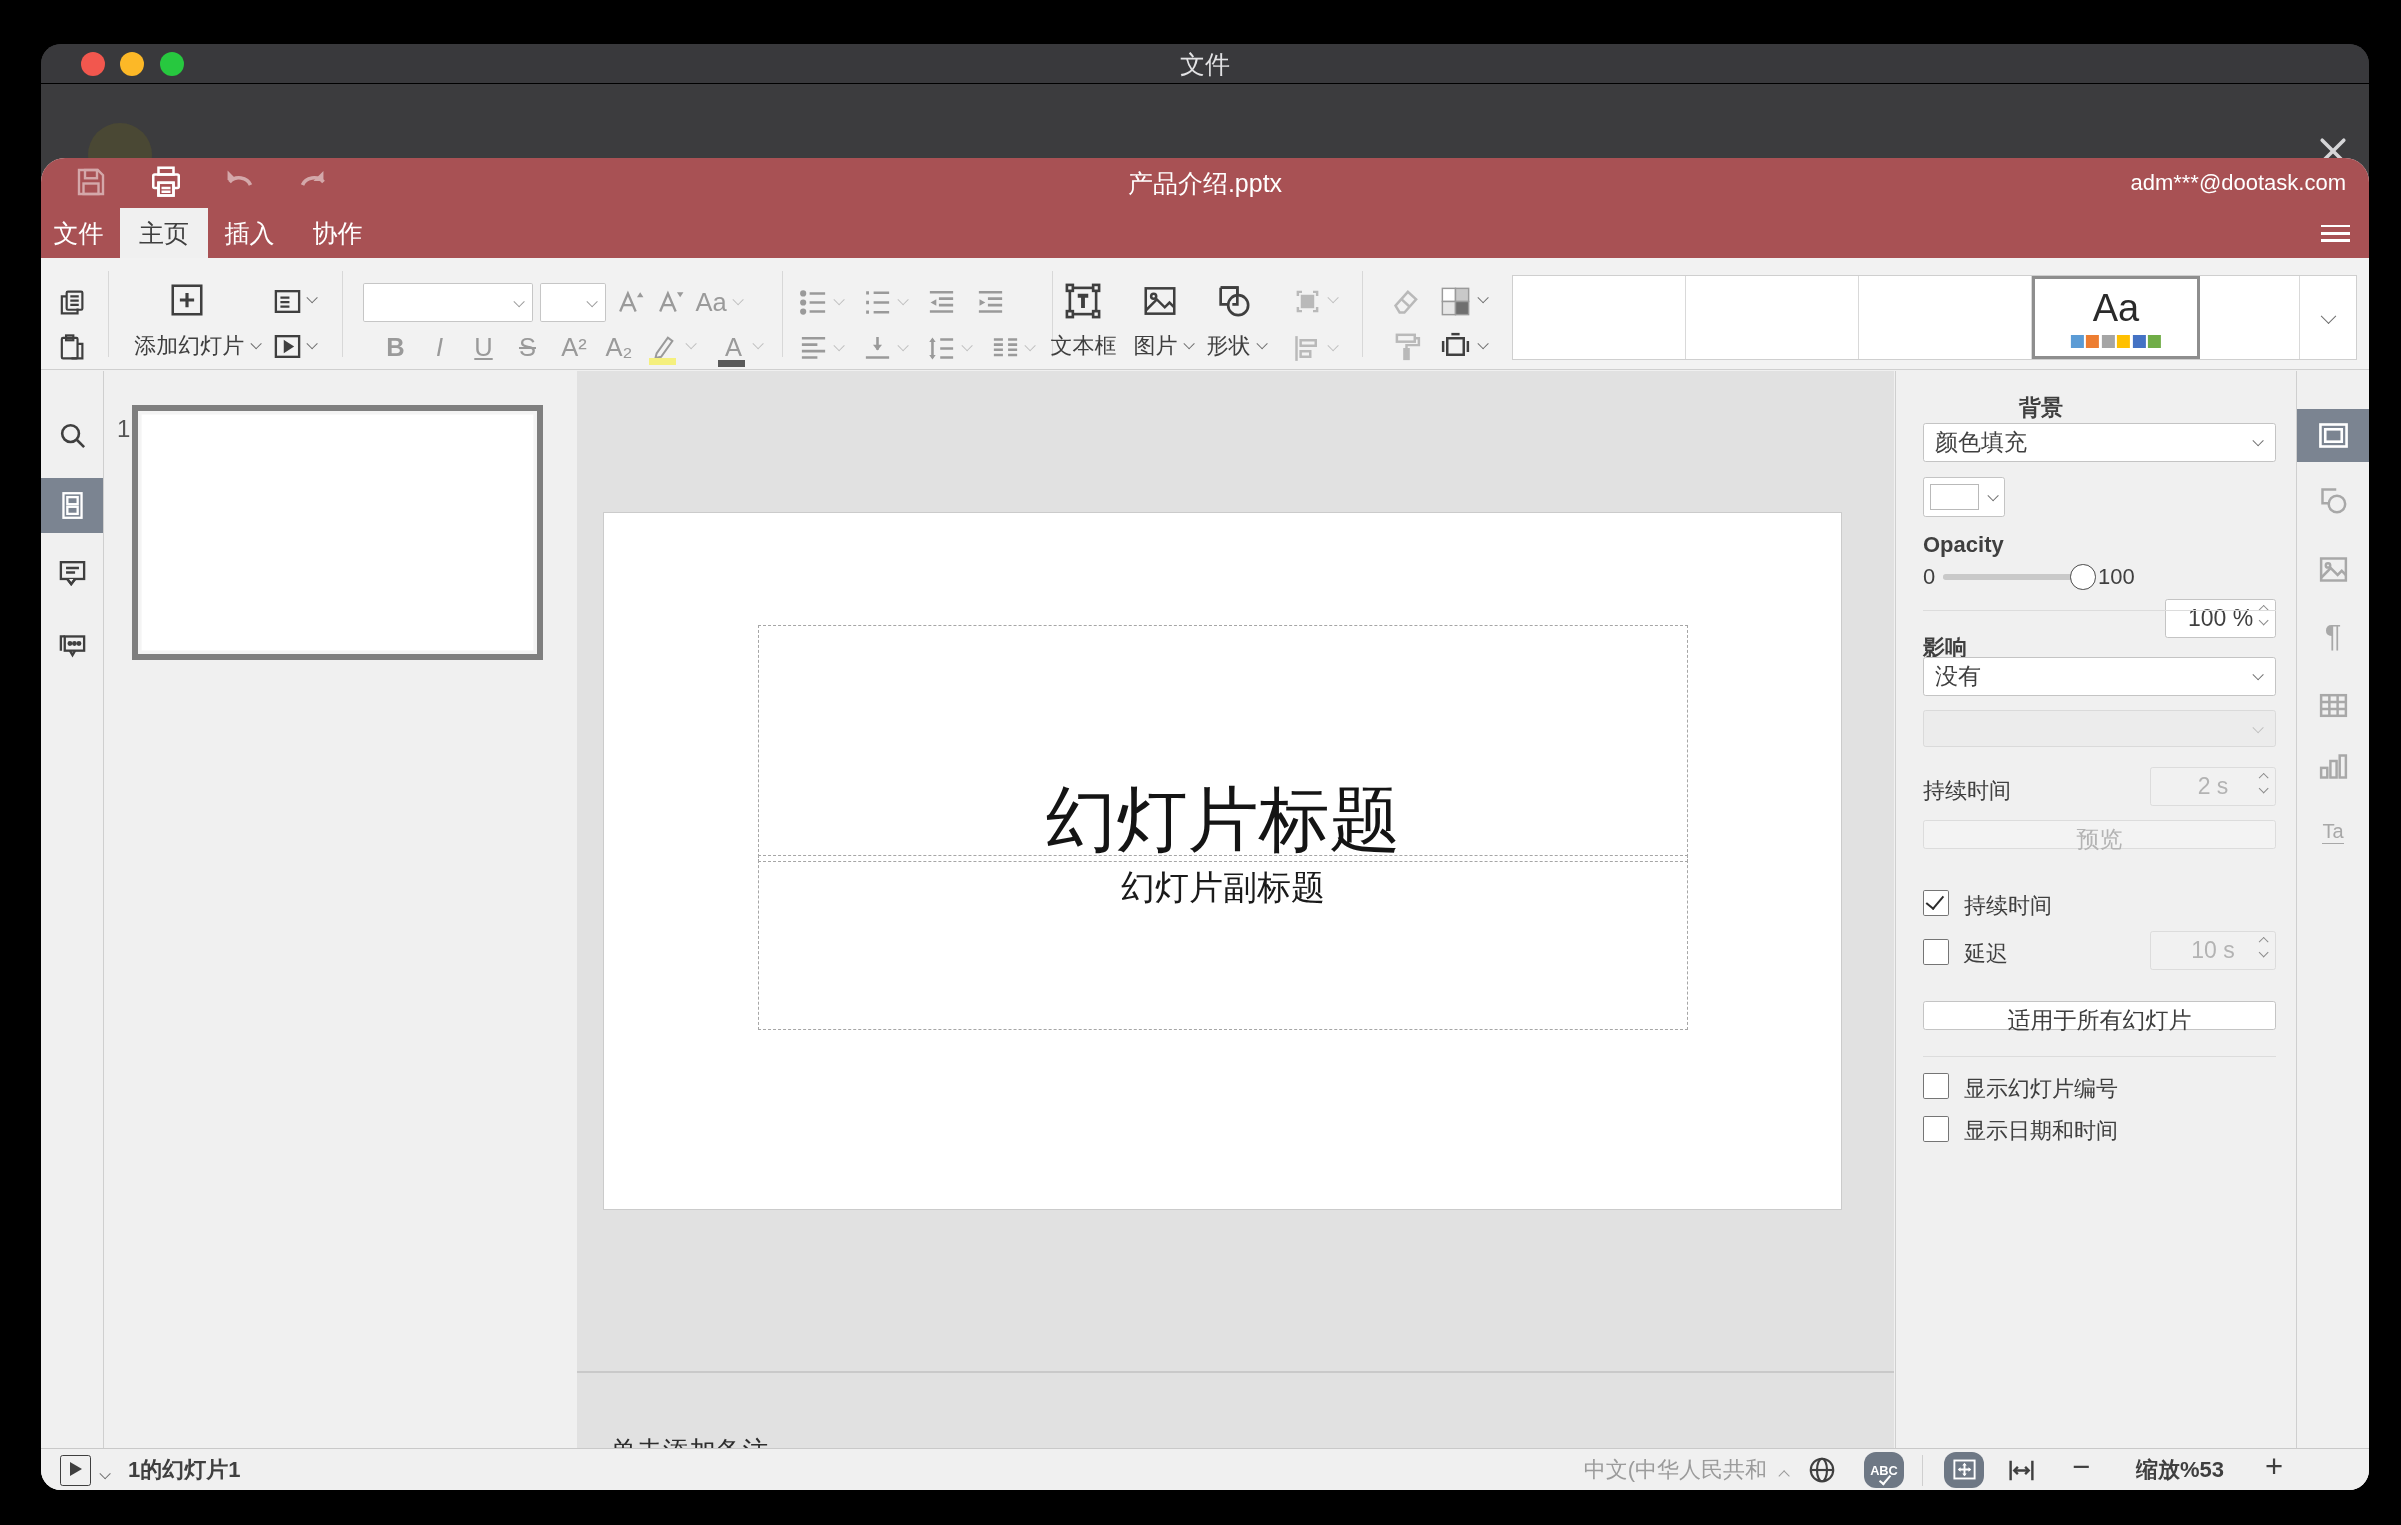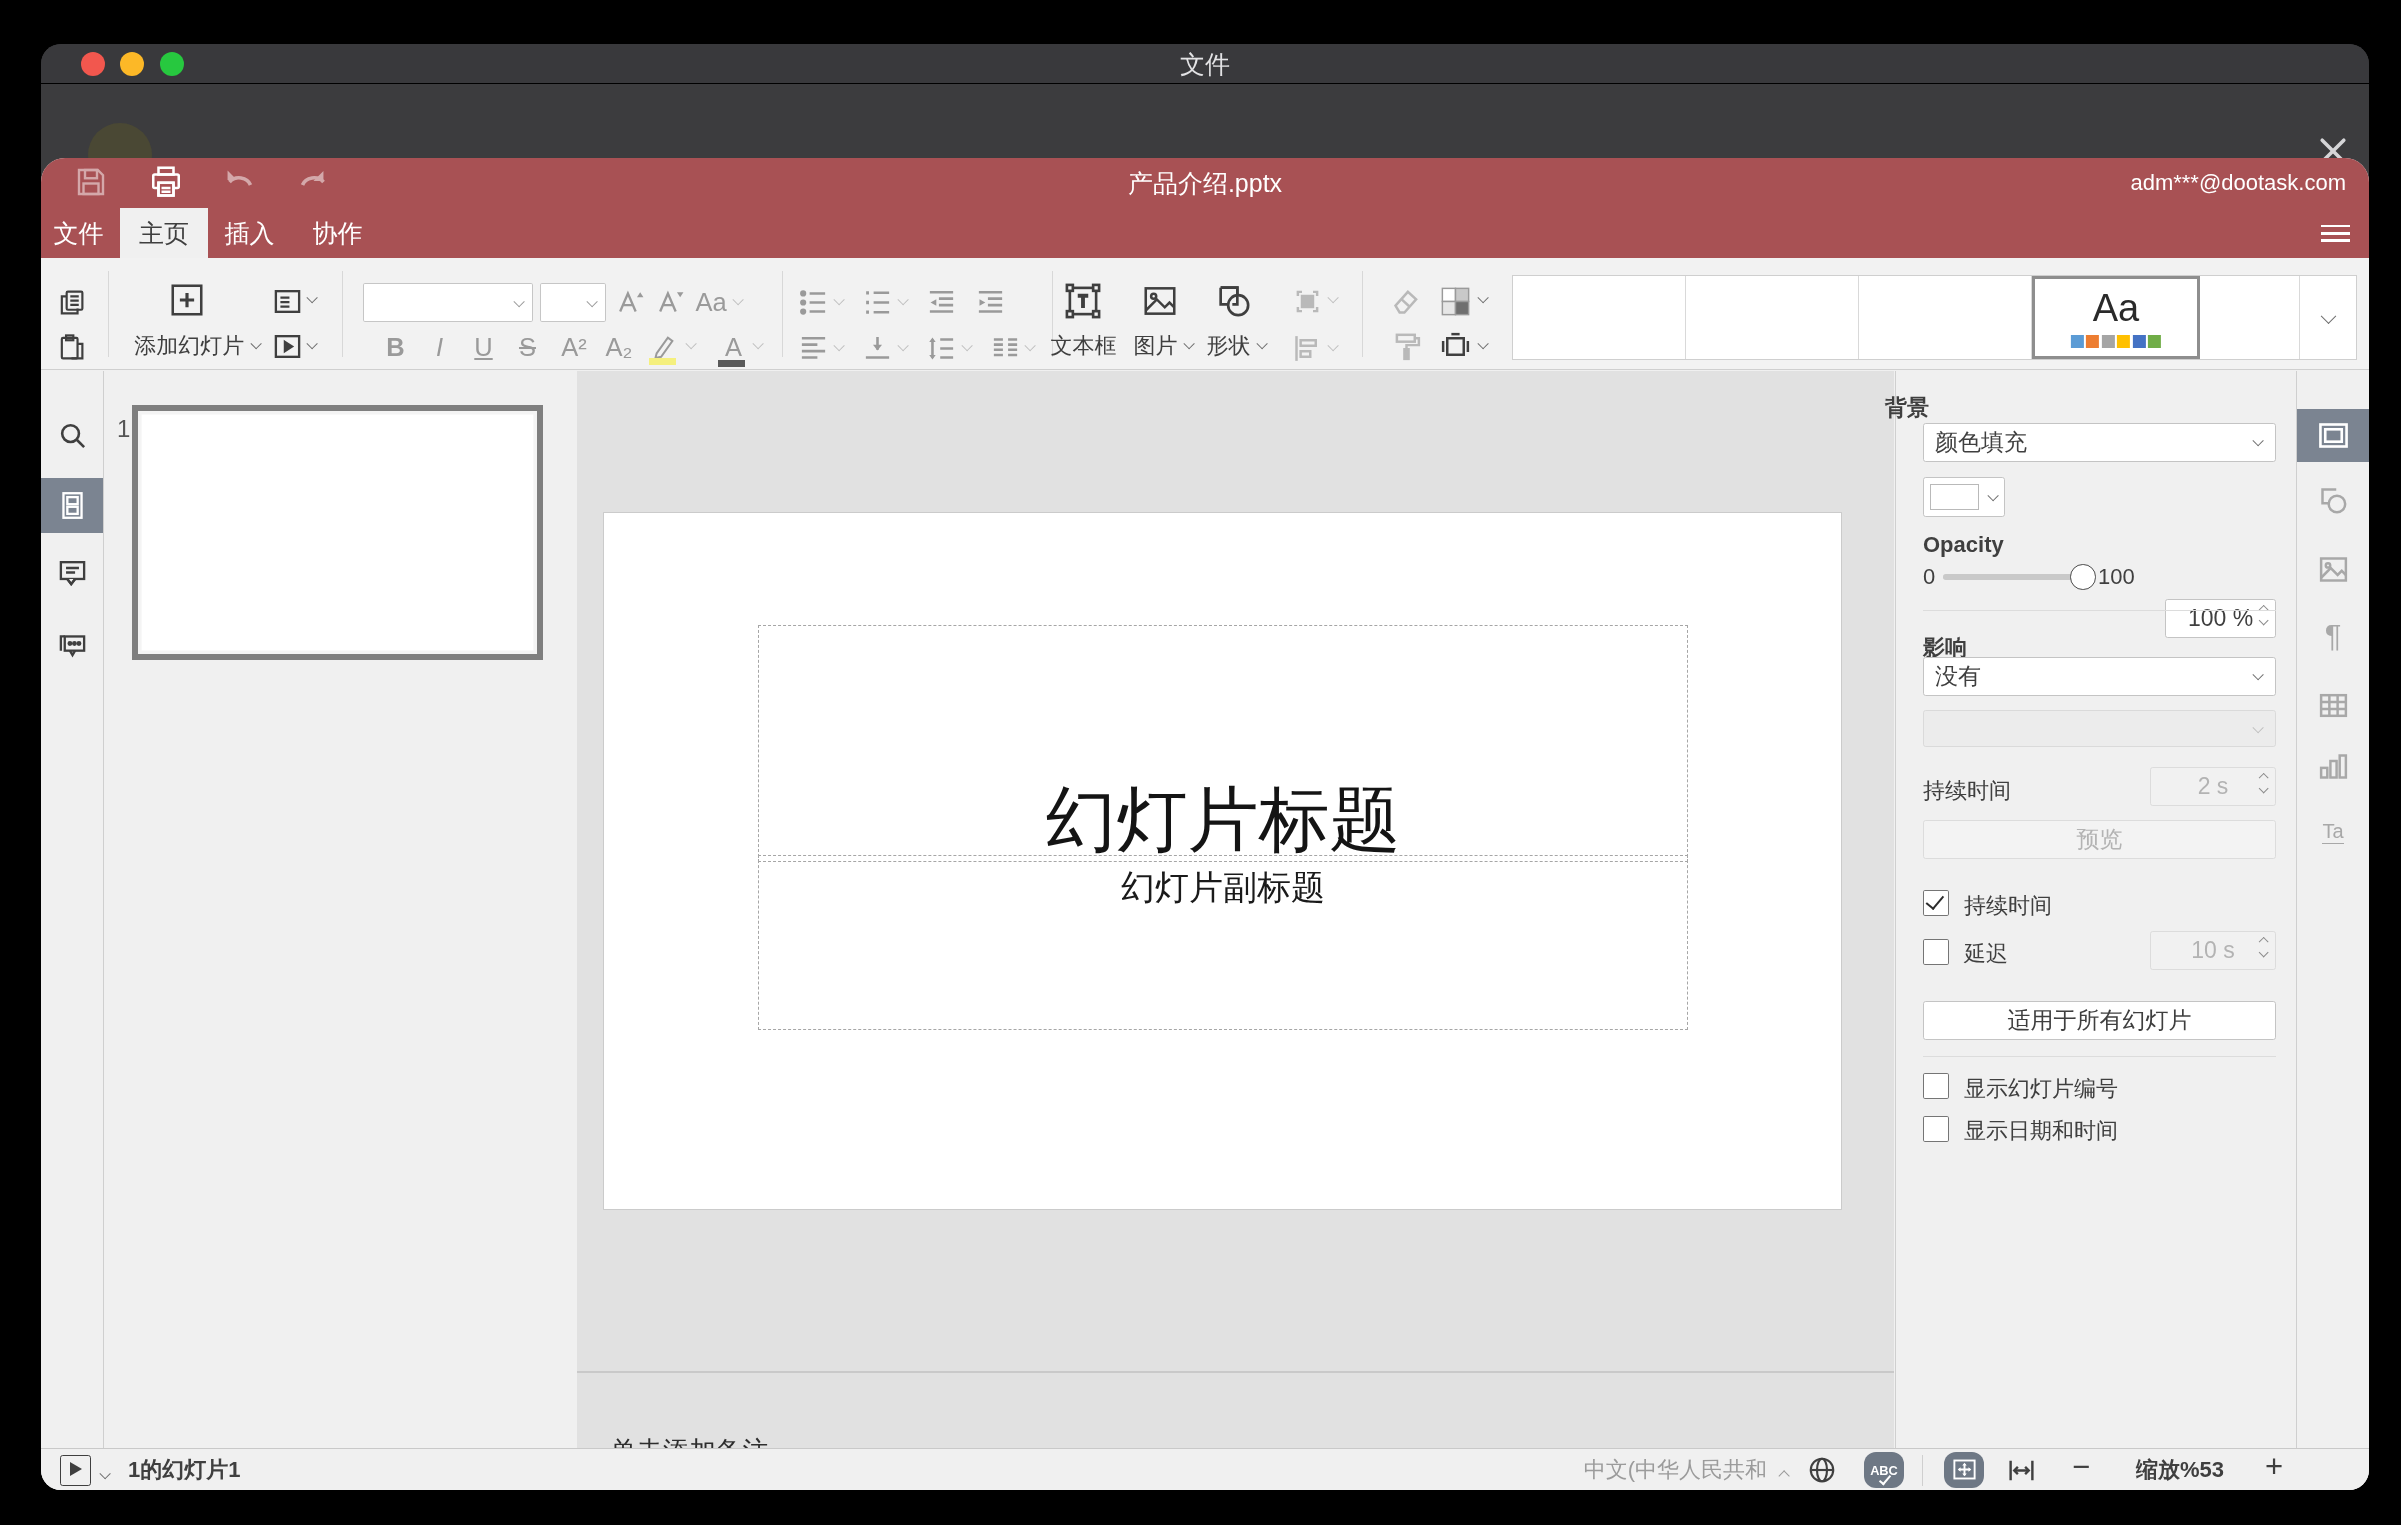--- a/index.html
+++ b/index.html
@@ -102,21 +102,21 @@
   .dd .chv { position:absolute; right:12.8px; top:13.7px; }
   .dd.disabled { background:#ececec; border-color:#dadada; }
   .spin { position:absolute; width:111px; height:39px; background:#fff; border:0.9px solid #c4c4c4;
           border-radius:2.7px; font-size:23px; color:#3f3f3f; line-height:37px; text-align:center; }
   .spin.disabled { background:#f1f1f1; border-color:#dcdcdc; color:#b3b3b3; }
   .spin .arr { position:absolute; right:7.3px; top:5.5px; }
   .arr i { display:block; width:7.3px; height:7.3px; border-right:1.8px solid #8b8b8b; border-bottom:1.8px solid #8b8b8b; }
   .arr i.up { transform:rotate(-135deg); margin-bottom:4.6px; }
   .arr i.dn { transform:rotate(45deg); }
   .hline { position:absolute; left:1882px; width:353px; height:0.9px; background:#dcdcdc; }
-  .panel-btn { position:absolute; left:1882px; width:353px; height:39px; background:#fff;
+  .panel-btn { position:absolute; left:1882px; width:353px; height:29px; background:#fff;
                border:0.9px solid #c4c4c4; border-radius:2.7px; font-size:23px; color:#3f3f3f;
                text-align:center; line-height:37px; cursor:pointer; }
   .panel-btn.disabled { background:#f3f3f3; border-color:#dcdcdc; color:#b3b3b3; }
   .cb { position:absolute; left:1882px; width:25.5px; height:25.5px; background:#fff;
         border:1.8px solid #757575; border-radius:1.8px; cursor:pointer; }
   .cb.checked::after { content:""; position:absolute; left:5.5px; top:0.9px; width:8.2px; height:14.6px;
         border-right:2.7px solid #2c2c2c; border-bottom:2.7px solid #2c2c2c; transform:rotate(40deg); }
   .slider-track { position:absolute; left:1902px; top:203px; width:130px; height:5.5px;
                   background:#c9c9c9; border-radius:2.7px; cursor:pointer; }
   .slider-handle { position:absolute; left:2029px; top:193px; width:25.5px; height:25.5px; background:#fff;
@@ -556,21 +556,21 @@
         </div>
         <div class="ph ph-sub">
           <div>幻灯片副标题</div>
         </div>
       </div>
       <div class="notes-div"></div>
       <div class="notes-text">单击添加备注</div>
 
       <div class="panel-div" style="left:1854px;"></div>
 
-      <div class="sp-label" style="left:1844px; top:22px;">背景</div>
+      <div class="sp-label" style="left:1978px; top:22px;">背景</div>
       <div class="dd" style="top:52px;">
         <span>颜色填充</span><span class="chv"></span>
       </div>
       <div class="swatch-btn">
         <span class="sw"></span>
           <span class="chv"></span>
       </div>
       <div class="sp-label" style="left:1882px; top:161px;">Opacity</div>
       <div class="sp-text" style="left:1882px; top:193px;">0</div>
       <div class="slider-track"></div>

